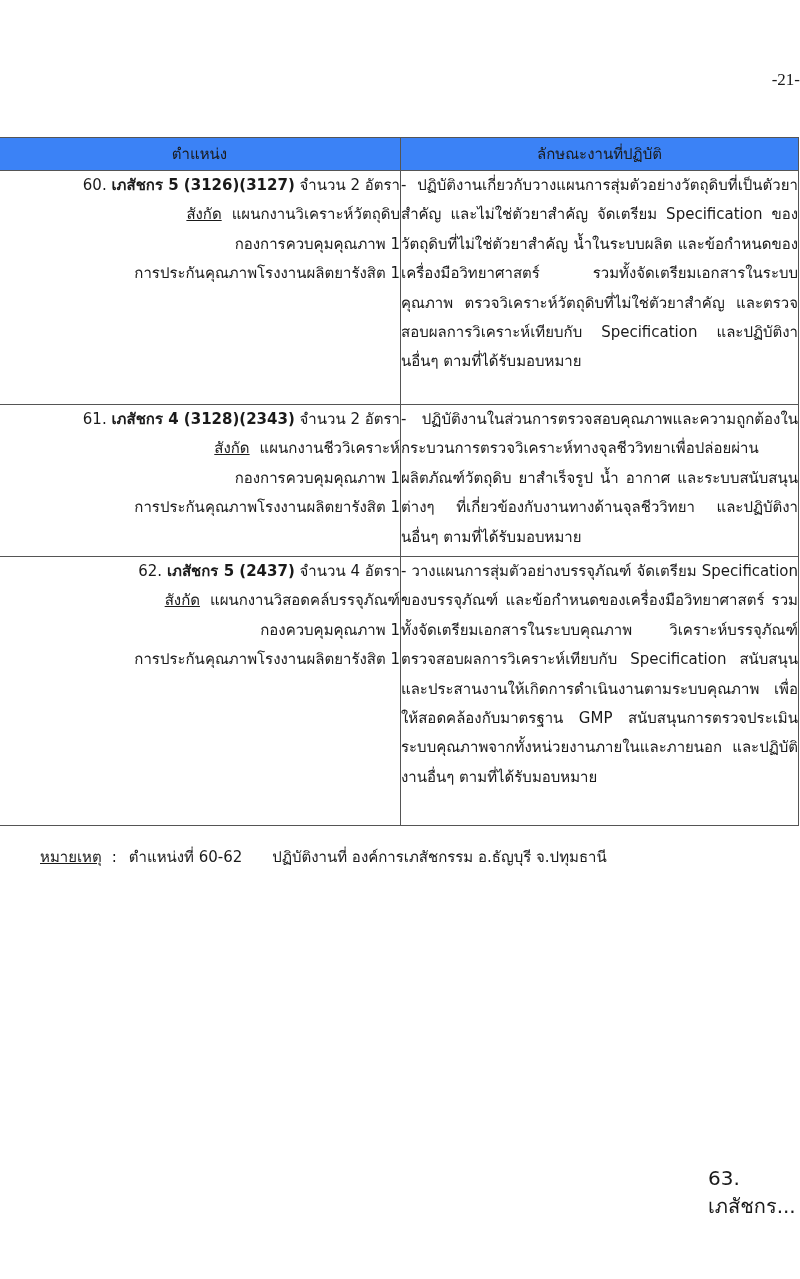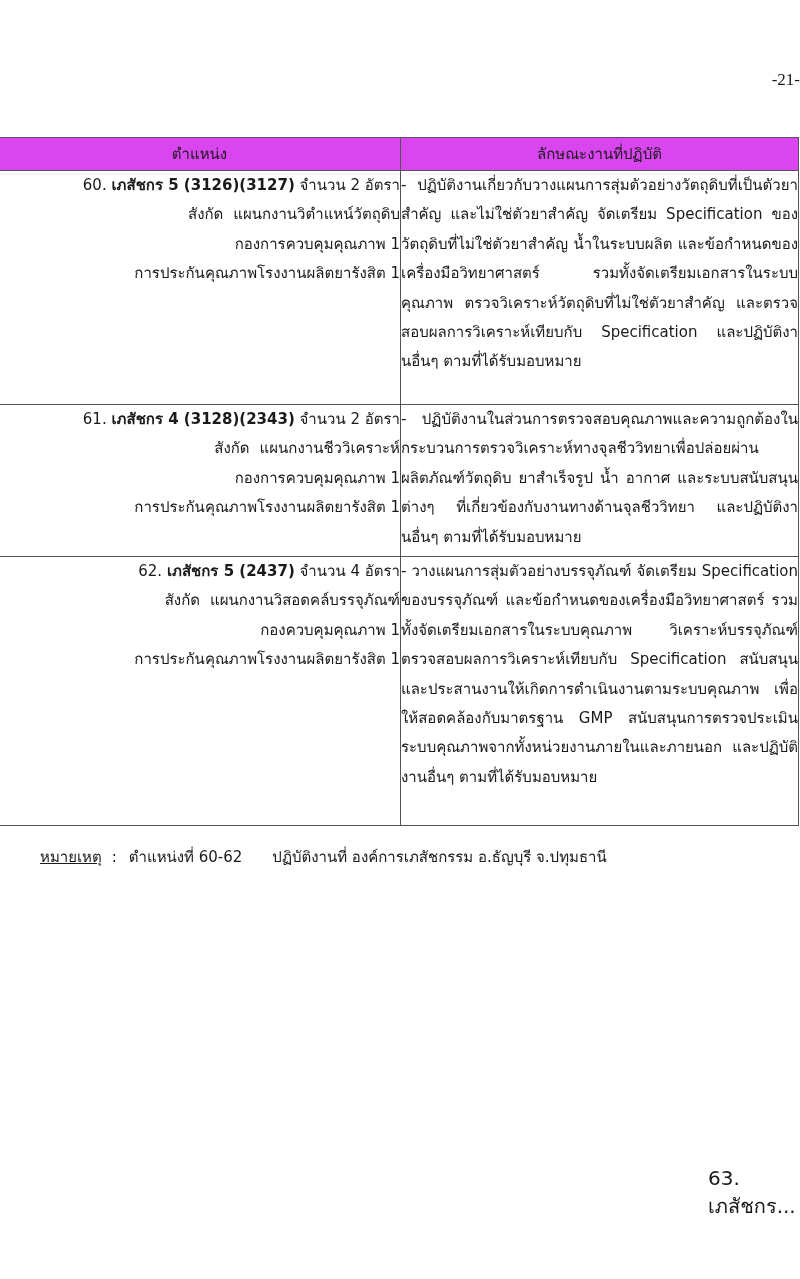--- a/index.html
+++ b/index.html
@@ -13,32 +13,32 @@
       font-family: "Liberation Serif", "DejaVu Serif", serif; font-size: 17px;
     }
     table.positions {
       position: absolute; top: 137px; left: -2px; width: 800px;
       border-collapse: collapse; table-layout: fixed;
     }
     table.positions td, table.positions th {
       border: 1px solid #555; vertical-align: top; padding: 0;
     }
     table.positions th {
-      background: #d946ef; height: 32px; font-weight: normal;
+      background: #3b82f6; height: 32px; font-weight: normal;
       font-size: 15px; vertical-align: middle; text-align: center;
       font-family: "DejaVu Sans Condensed", "DejaVu Sans", sans-serif;
     }
     col.c1 { width: 402px; }
     col.c2 { width: 398px; }
     .left-cell { padding: 5px 0 0 8px; font-size: 15px; line-height: 29.4px; text-align: right; }
     .left-cell .title-line { white-space: nowrap; }
     .left-cell .title-line .bold { font-weight: bold; }
     .left-cell .org-line { white-space: nowrap; }
     .left-cell .org-line.first { padding-left: 26px; }
-    .left-cell .org-line.first .u { margin-right: 10px; }
+    .left-cell .org-line.first .u { text-decoration: underline; margin-right: 10px; }
     .left-cell .org-line.indent { padding-left: 44px; }
     .right-cell {
       padding: 5px 4px 6px 7px; font-size: 15px; line-height: 29.4px;
       text-align: justify; text-align-last: left;
     }
     .row60 td { height: 233px; }
     .row61 td { height: 151px; }
     .row62 td { height: 268px; }
     .note {
       position: absolute; top: 845px; left: 40px; font-size: 15px; white-space: nowrap;
@@ -68,21 +68,21 @@
   </thead>
   <tbody>
     <tr class="row60">
       <td class="left-cell">
         <div class="title-line">
           <span>60.</span>
           <span class="bold">เภสัชกร 5 (3126)(3127)</span>
           <span>จำนวน 2 อัตรา</span>
         </div>
         <div class="org-line first">
-          <span class="u">สังกัด</span><span>แผนกงานวิตำแหน์วัตถุดิบ</span>
+          <span class="u">สังกัด</span><span>แผนกงานวิเคราะห์วัตถุดิบ</span>
         </div>
         <div class="org-line indent">กองการควบคุมคุณภาพ 1</div>
         <div class="org-line indent">การประกันคุณภาพโรงงานผลิตยารังสิต 1</div>
       </td>
       <td class="right-cell">- ปฏิบัติงานเกี่ยวกับวางแผนการสุ่มตัวอย่างวัตถุดิบที่เป็นตัวยาสำคัญ และไม่ใช่ตัวยาสำคัญ จัดเตรียม Specification ของวัตถุดิบที่ไม่ใช่ตัวยาสำคัญ น้ำในระบบผลิต และข้อกำหนดของเครื่องมือวิทยาศาสตร์ รวมทั้งจัดเตรียมเอกสารในระบบคุณภาพ ตรวจวิเคราะห์วัตถุดิบที่ไม่ใช่ตัวยาสำคัญ และตรวจสอบผลการวิเคราะห์เทียบกับ Specification และปฏิบัติงานอื่นๆ ตามที่ได้รับมอบหมาย</td>
     </tr>
     <tr class="row61">
       <td class="left-cell">
         <div class="title-line">
           <span>61.</span>

